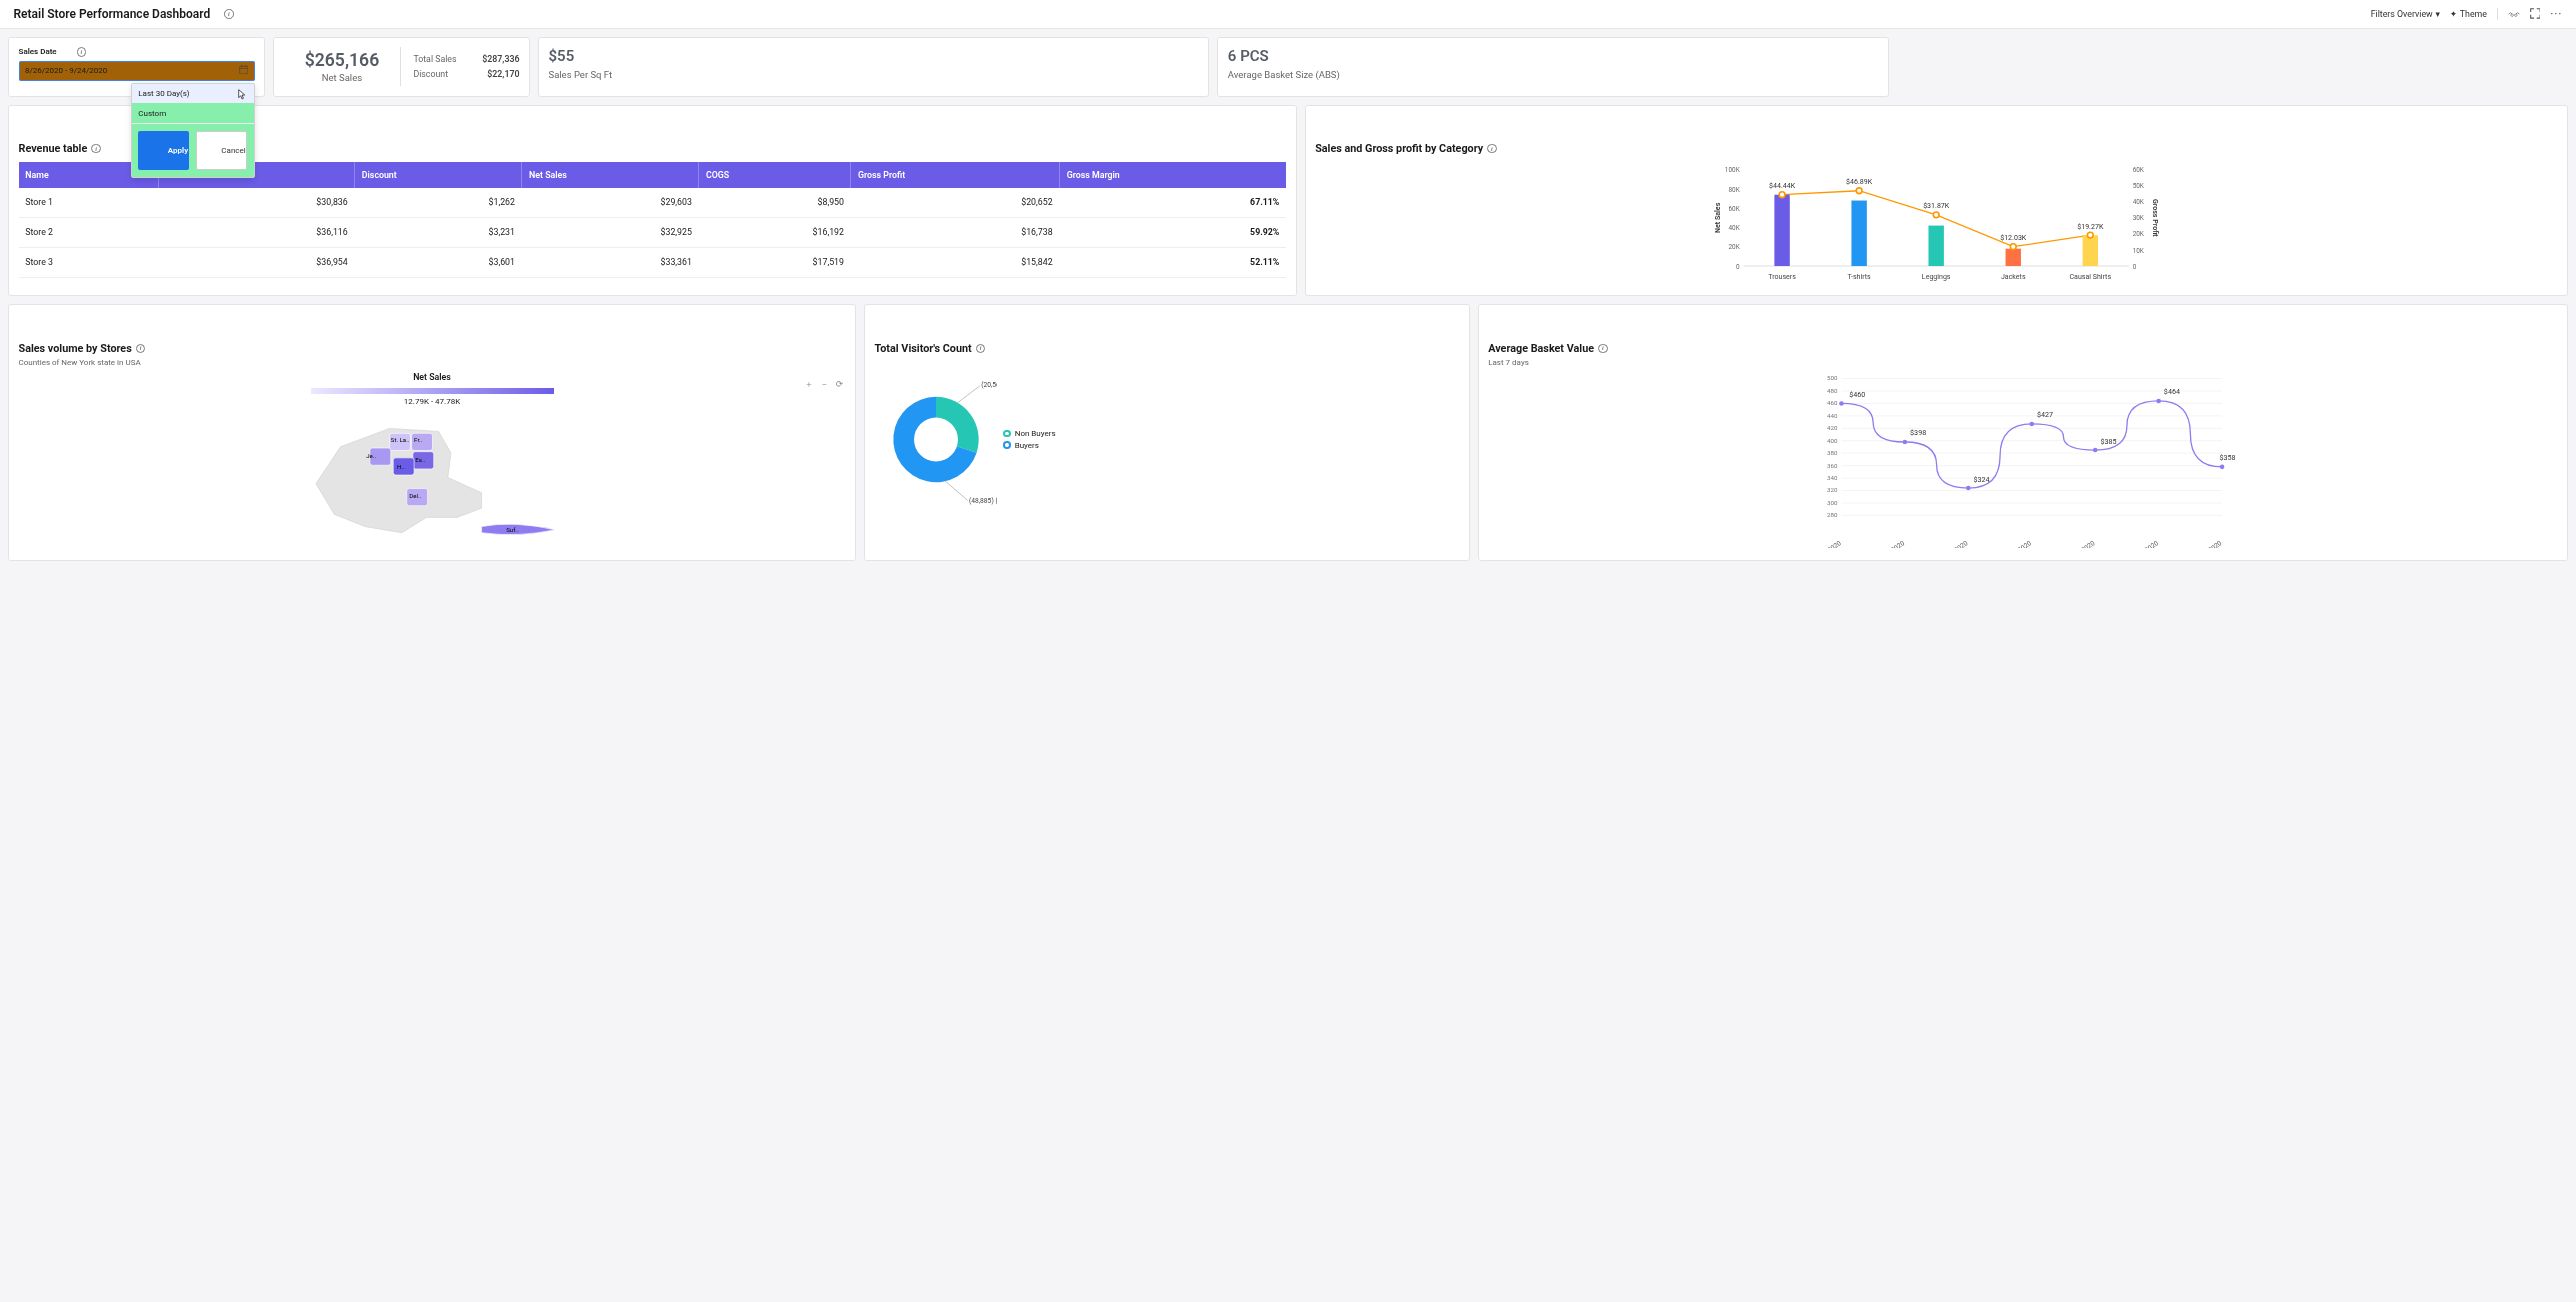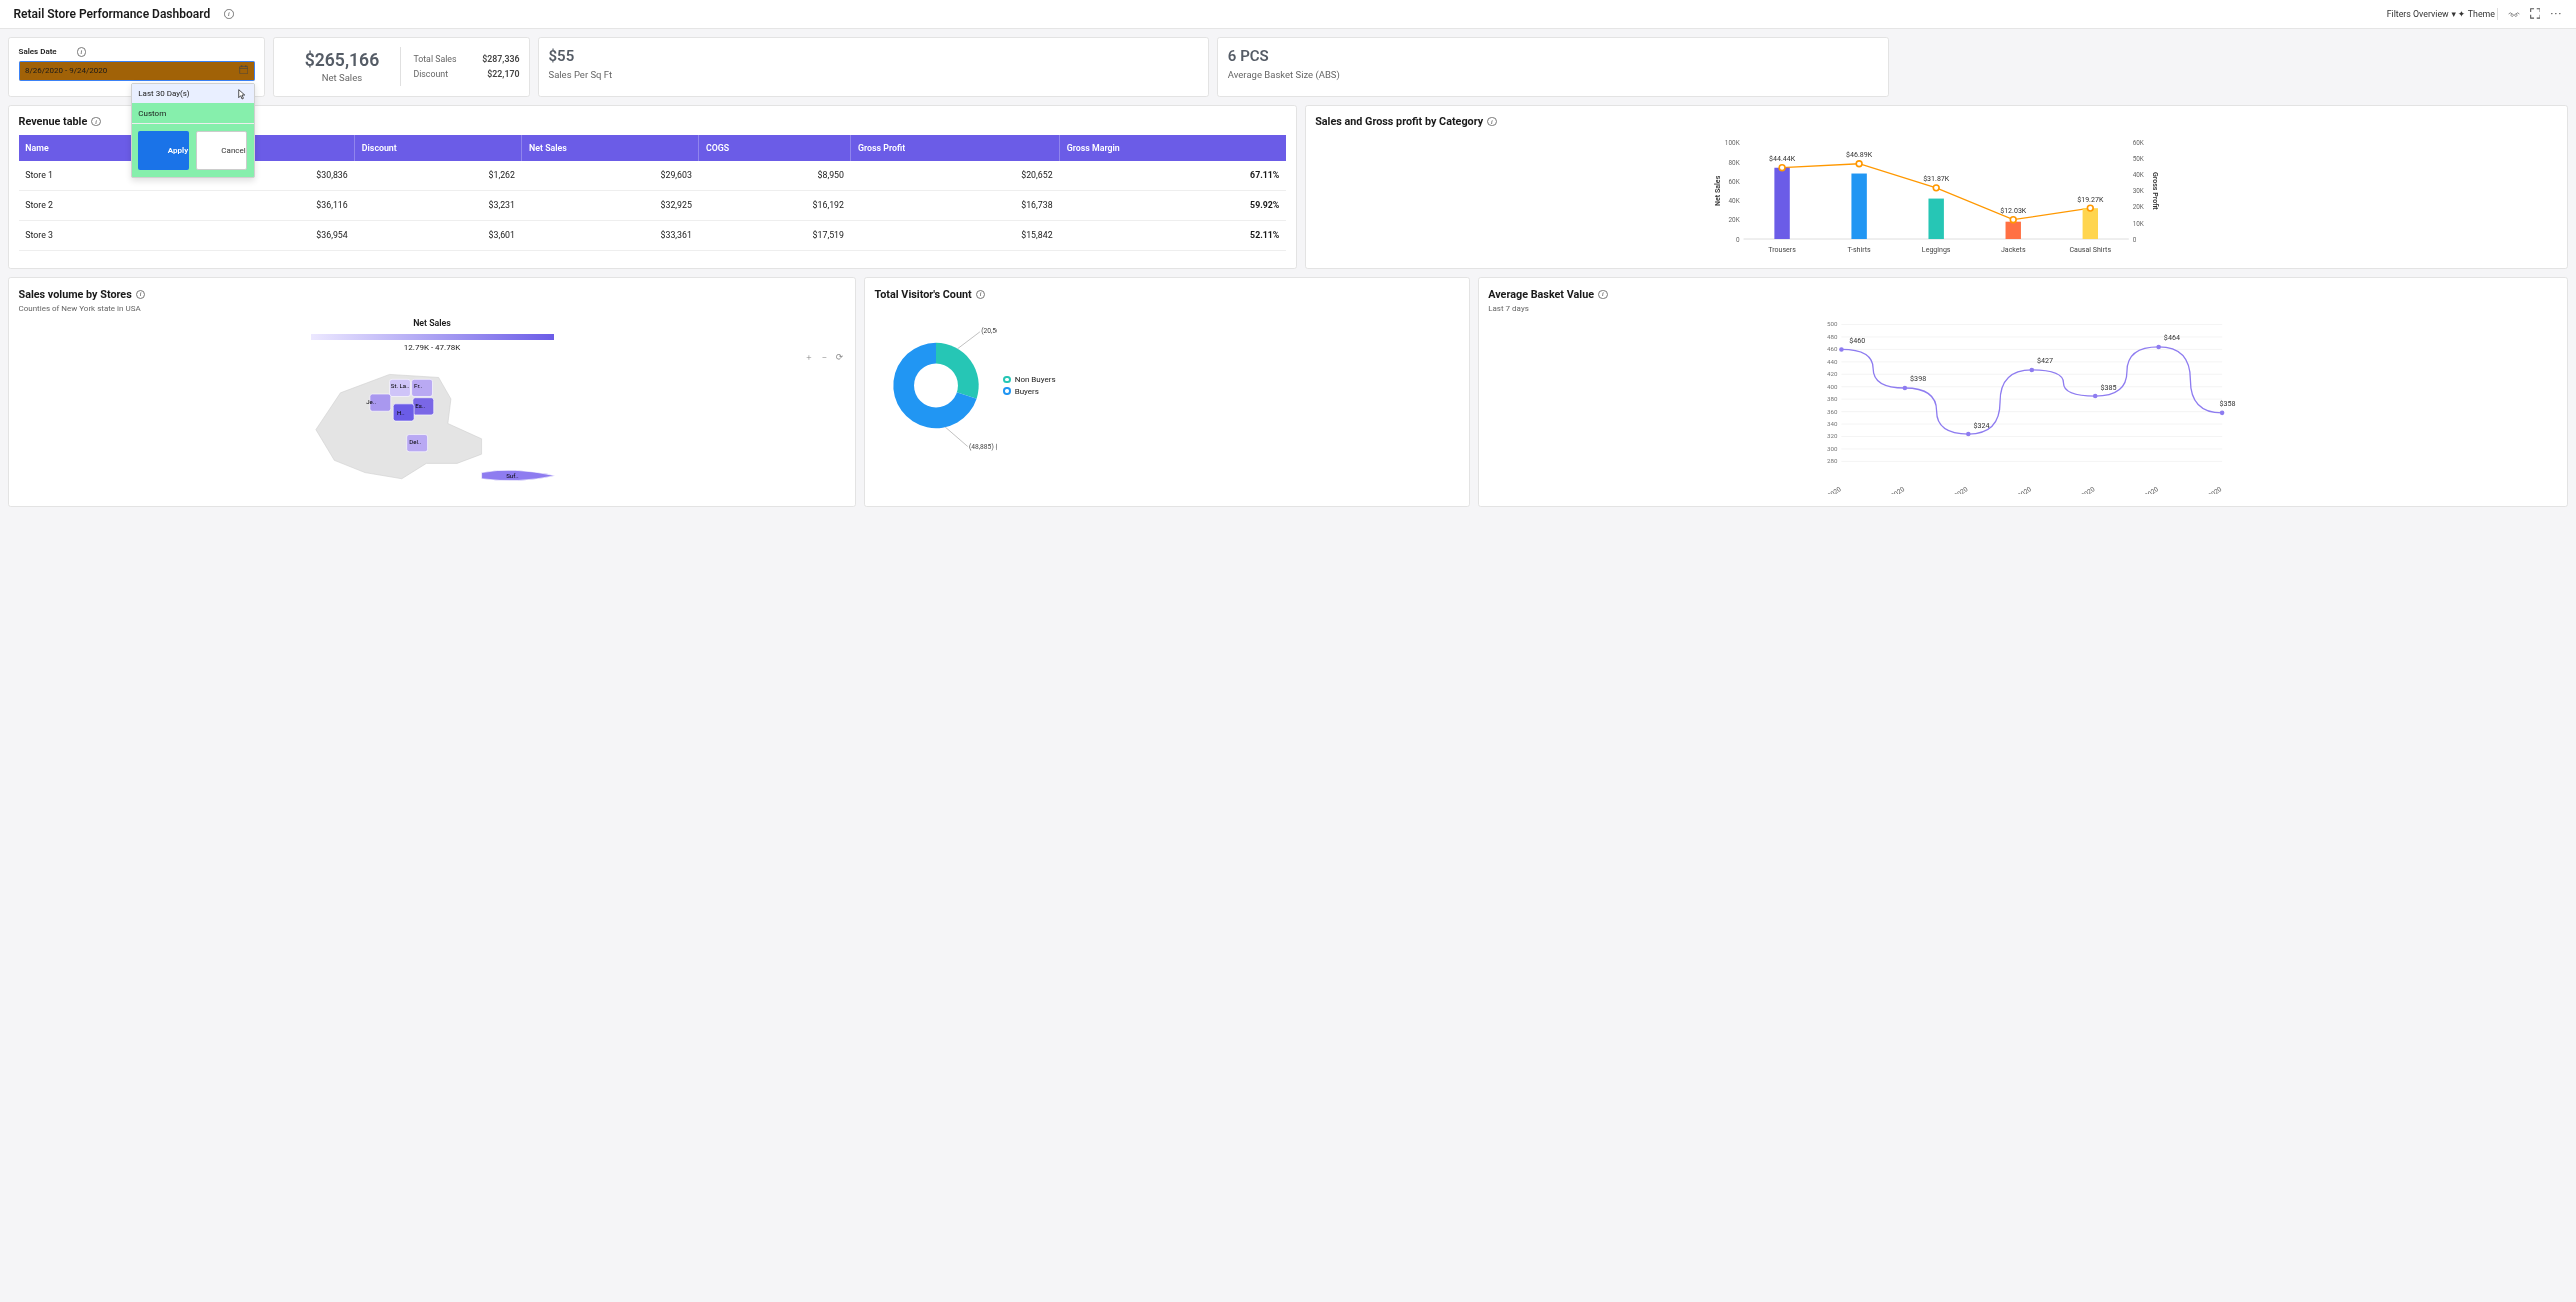--- a/index.html
+++ b/index.html
@@ -1,19 +1,19 @@
 <!DOCTYPE html>
 <html style="font-size:10.8px"><head>
 <meta charset="utf-8">
 <style>
 * { box-sizing: border-box; margin: 0; padding: 0; }
 body { font-family: -apple-system, BlinkMacSystemFont, "Segoe UI", Roboto, sans-serif; background: #f5f5f7; color: #1a1a1a; font-size: 8.8px; }
 .header { display: flex; align-items: center; justify-content: space-between; padding: 6.8px 13.5px; background: #fff; border-bottom: 0.7px solid #e5e5e5; }
 .title { font-size: 12px; font-weight: 600; display: flex; align-items: center; gap: 14px; }
-.header-actions { display: flex; align-items: center; gap: 2px; }
+.header-actions { display: flex; align-items: center; gap: 10px; }
 .header-btn { display: flex; align-items: center; gap: 2.7px; font-size: 8.8px; color: #333; cursor: pointer; }
 .header-icons { display: flex; align-items: center; gap: 9.5px; padding-left: 9.5px; border-left: 0.7px solid #ddd; }
 .icon-btn { width: 12px; height: 12px; cursor: pointer; display: flex; align-items: center; justify-content: center; color: #555; }
 .info-icon { display: inline-flex; width: 9.5px; height: 9.5px; border: 1px solid #777; border-radius: 50%; align-items: center; justify-content: center; font-size: 6px; font-style: italic; font-family: Georgia, serif; color: #777; font-weight: bold; }
 
 .grid { display: grid; grid-template-columns: 257px 257px 1fr 1fr 1fr; gap: 8px; padding: 8px; }
 .card { background: #fff; border: 0.7px solid #e3e3e3; border-radius: 2.7px; padding: 9.5px; position: relative; }
 
 .date-card { grid-column: 1; }
 .date-label { font-size: 8px; font-weight: 600; display: flex; align-items: center; gap: 20px; margin-bottom: 4px; }
@@ -34,21 +34,21 @@
 .kpi-main .lbl { font-size: 9.5px; color: #666; margin-top: 2.7px; }
 .kpi-side { flex: 1; padding-left: 12px; display: flex; flex-direction: column; gap: 5.4px; }
 .kpi-side-row { display: flex; justify-content: space-between; font-size: 8.8px; }
 .kpi-side-row .k { color: #666; }
 .kpi-side-row .v { font-weight: 600; color: #444; }
 
 .kpi-simple .big { font-size: 15px; font-weight: 600; color: #555c66; }
 .kpi-simple .caption { font-size: 9.5px; color: #666; margin-top: 4px; }
 
 .row2 { display: grid; grid-template-columns: 1.02fr 1fr; gap: 8px; padding: 0 8px 8px; }
-.section-title { font-size: 10.8px; font-weight: 700; display: flex; align-items: center; gap: 4px; margin-bottom: 6.8px; }
+.section-title { font-size: 10.8px; font-weight: 700; display: flex; align-items: center; gap: 4px; margin-bottom: 6.8px; margin-top: 27px; }
 
 table.data { width: 100%; border-collapse: collapse; font-size: 8.8px; }
 table.data th { background: #6b5ce7; color: #fff; text-align: left; padding: 8px 6.8px; font-weight: 600; border-right: 0.7px solid rgba(255,255,255,.25); }
 table.data th:last-child { border-right: none; }
 table.data td { padding: 9.5px 6.8px; border-bottom: 0.7px solid #eee; text-align: right; }
 table.data td:first-child { text-align: left; }
 table.data td:last-child { font-weight: 700; }
 
 .row3 { display: grid; grid-template-columns: 0.7fr 0.5fr 0.9fr; gap: 8px; padding: 0 8px 8px; }
 .subtitle { font-size: 8px; color: #666; margin-top: -4px; margin-bottom: 5.4px; }

